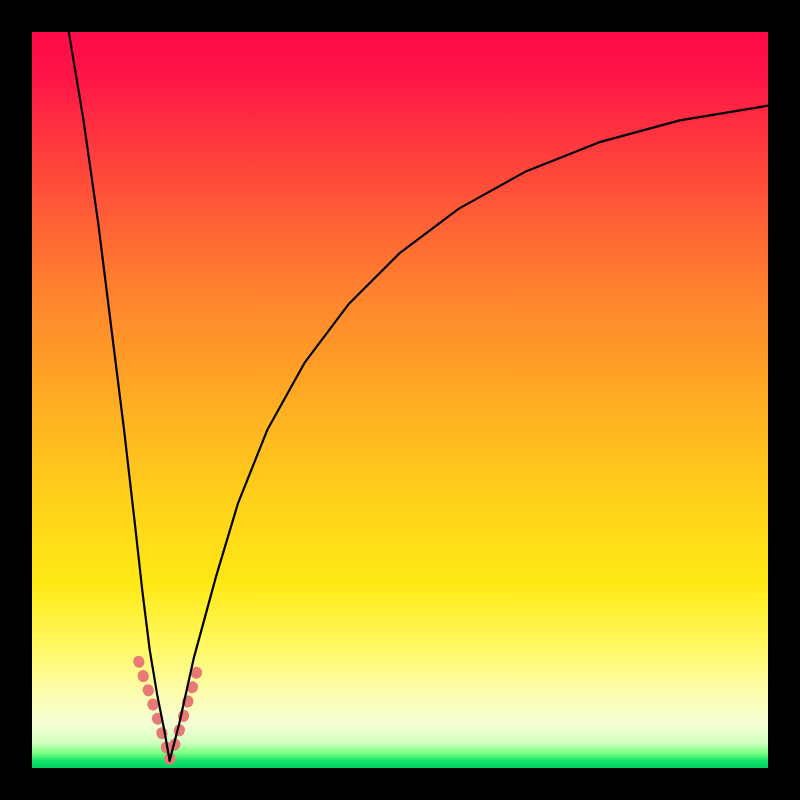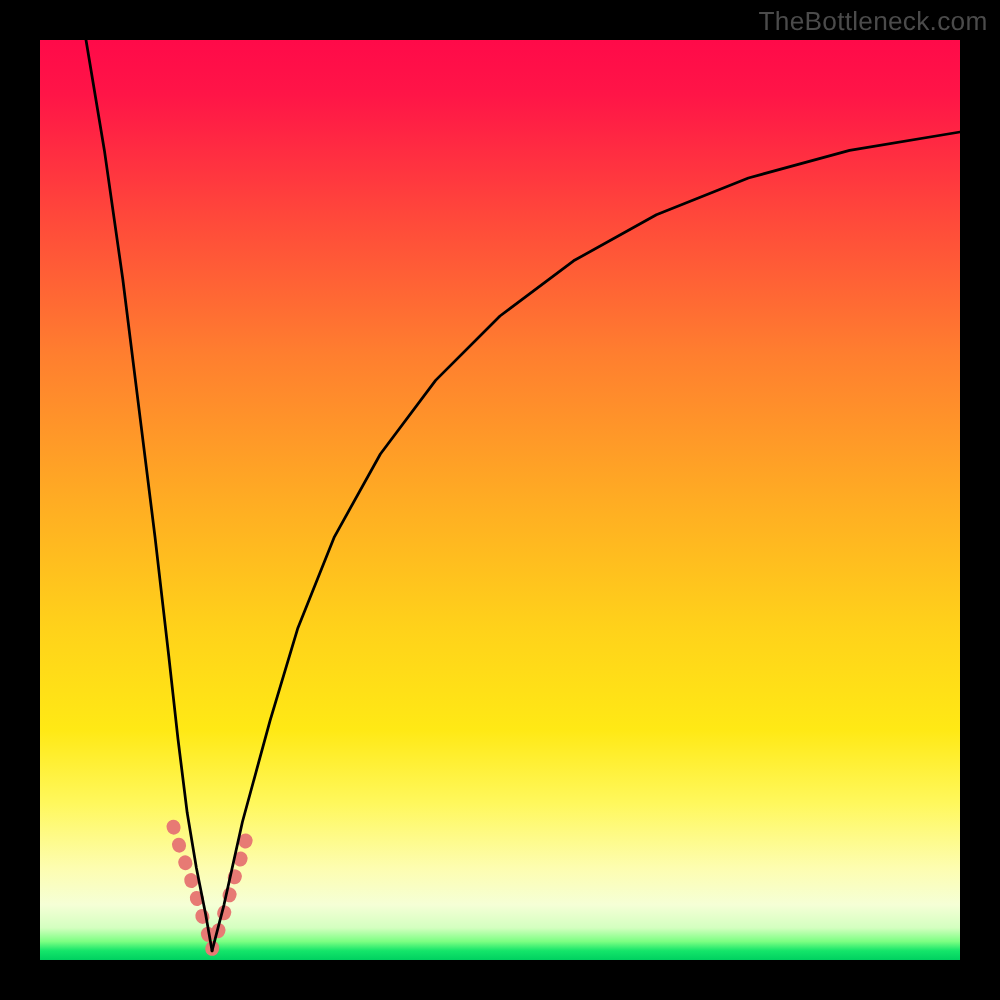--- a/index.html
+++ b/index.html
@@ -59,21 +59,20 @@
     top: 0;
     width: 736px;
     height: 736px;
     overflow: visible;
   }
 </style>
 </head>
 <body>
 
 <div class="frame">
-  <div class="watermark">TheBottleneck.com</div>
   <div class="plot-area">
     <svg class="curves" viewBox="0 0 736 736" preserveAspectRatio="none">
       <g id="hl-group">
           <path d="M106.72 629.28 L111.87 646.21 L117.76 662.40 L123.65 680.80 L128.80 697.73 L133.95 713.92 L137.63 727.17" fill="none" stroke="#e77a74" stroke-width="11" stroke-linecap="round" stroke-linejoin="round" stroke-dasharray="1 14"></path>
           <path d="M137.63 727.17 L143.52 710.24 L149.41 691.84 L154.56 673.44 L160.45 655.04 L165.60 636.64" fill="none" stroke="#e77a74" stroke-width="11" stroke-linecap="round" stroke-linejoin="round" stroke-dasharray="1 14"></path>
         </g>
       <g id="line-group">
           <path d="M36.80 0.00 L51.52 88.32 L66.24 191.36 L80.96 309.12 L92.00 397.44 L103.04 493.12 L110.40 559.36 L117.76 618.24 L125.12 662.40 L132.48 699.20 L137.63 728.64" fill="none" stroke="#000000" stroke-width="2.2" stroke-linecap="round" stroke-linejoin="round"></path>
           <path d="M137.63 728.64 L147.20 691.84 L161.92 625.60 L184.00 544.64 L206.08 471.04 L235.52 397.44 L272.32 331.20 L316.48 272.32 L368.00 220.80 L426.88 176.64 L493.12 139.84 L566.72 110.40 L647.68 88.32 L736.00 73.60" fill="none" stroke="#000000" stroke-width="2.2" stroke-linecap="round" stroke-linejoin="round"></path>
         </g>

